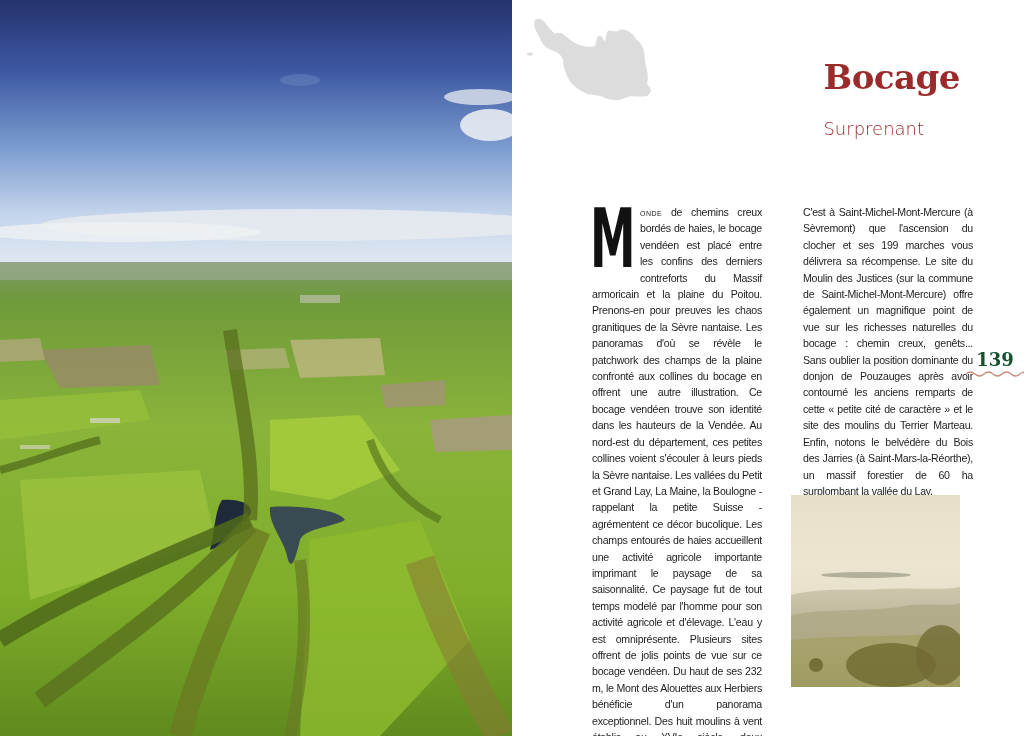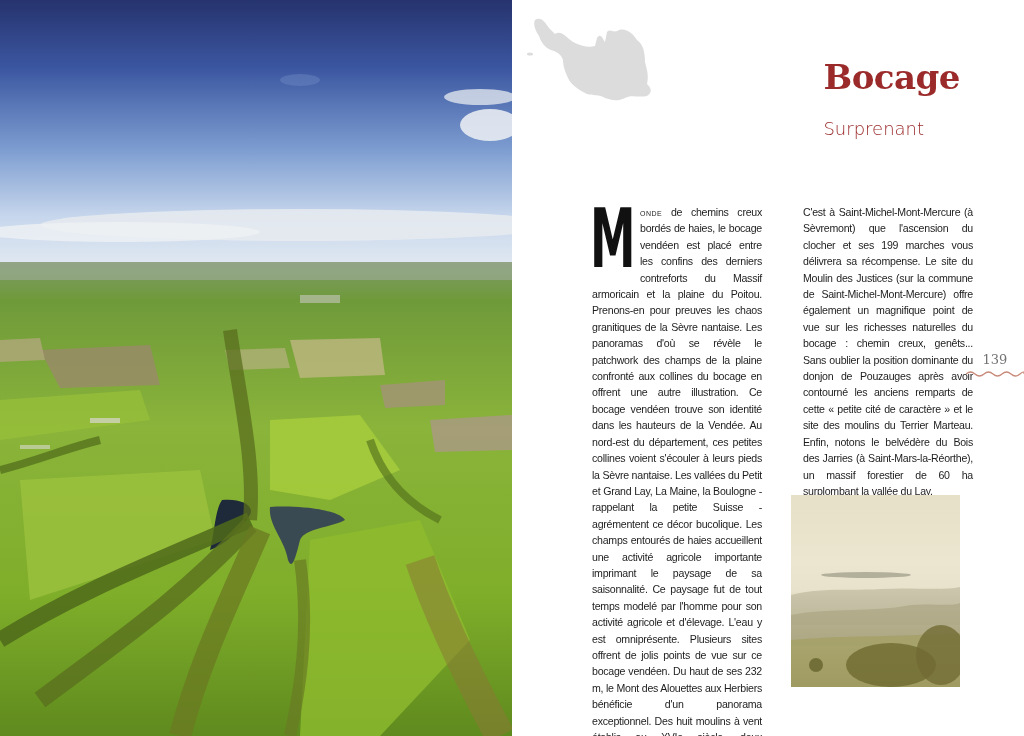--- a/index.html
+++ b/index.html
@@ -63,22 +63,22 @@
     }
     .smallcaps { font-variant: small-caps; letter-spacing: 0.5px; margin-top: 44px; }
 
     .photo-secondary {
       position: absolute; left: 791px; top: 495px; width: 169px; height: 192px; overflow: hidden;
     }
     .photo-secondary svg { display: block; width: 100%; height: 100%; }
 
     .folio { position: absolute; left: 966px; top: 352px; width: 58px; text-align: center; }
     .folio-number {
-      font-family: "DejaVu Serif", serif; font-weight: normal;
-      color: #737373; font-size: 13px; line-height: 16px;
+      font-family: "DejaVu Serif", serif; font-weight: bold;
+      color: #14532d; font-size: 18px; line-height: 16px;
     }
     .folio-wave { display: block; margin-top: 2px; }
   </style>
 </head>
 <body>
 
 <div class="photo-main">
   <svg viewBox="0 0 512 736" preserveAspectRatio="none">
     <defs>
       <linearGradient id="sky" x1="0" y1="0" x2="0" y2="1">

